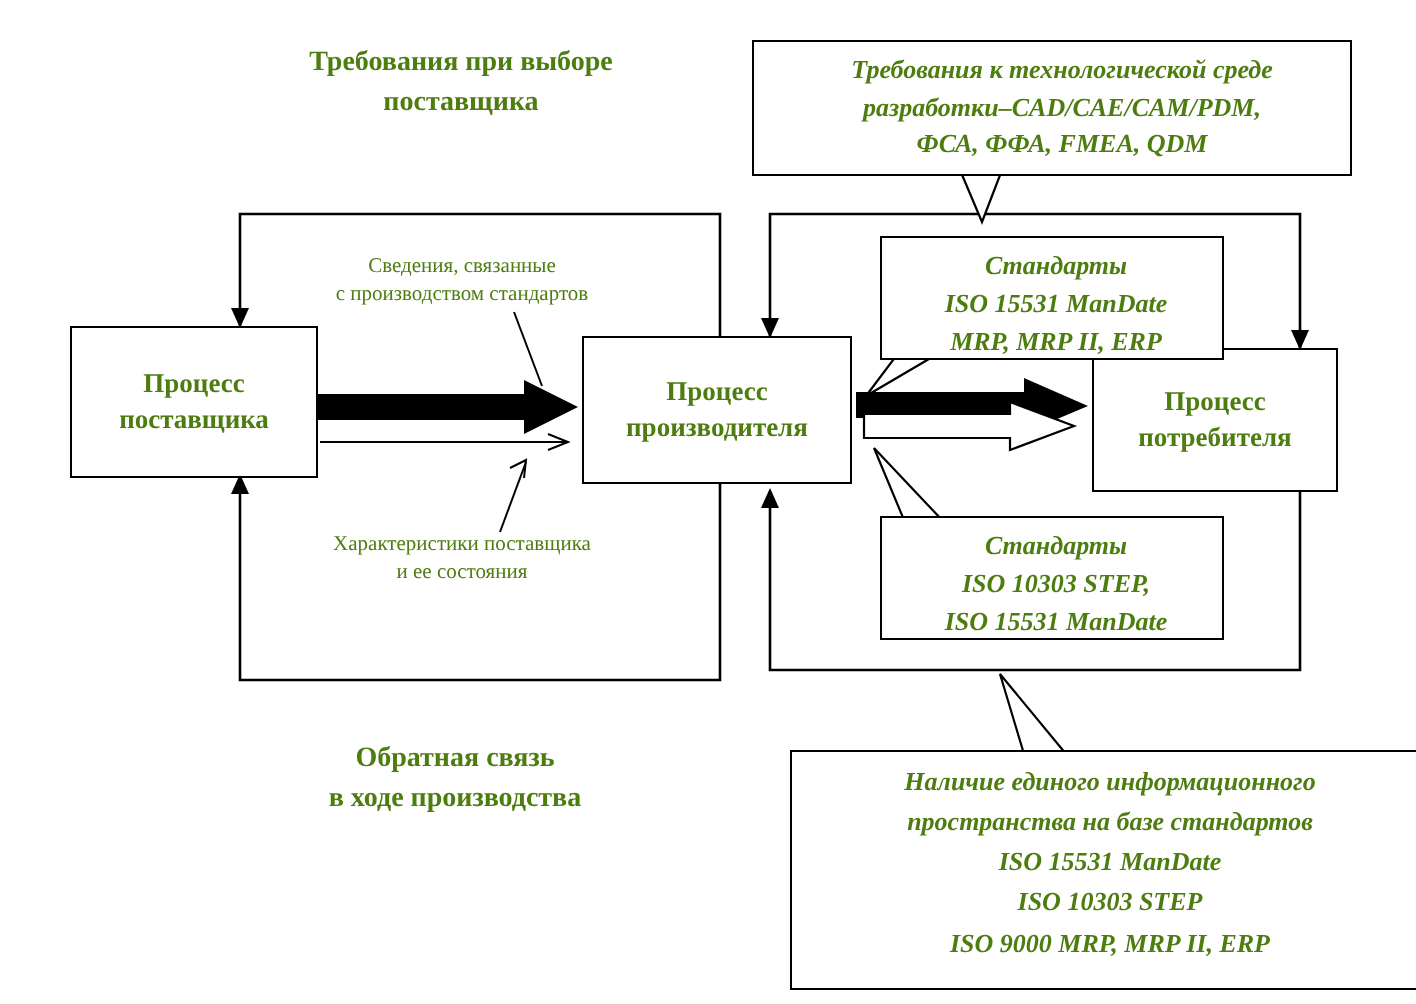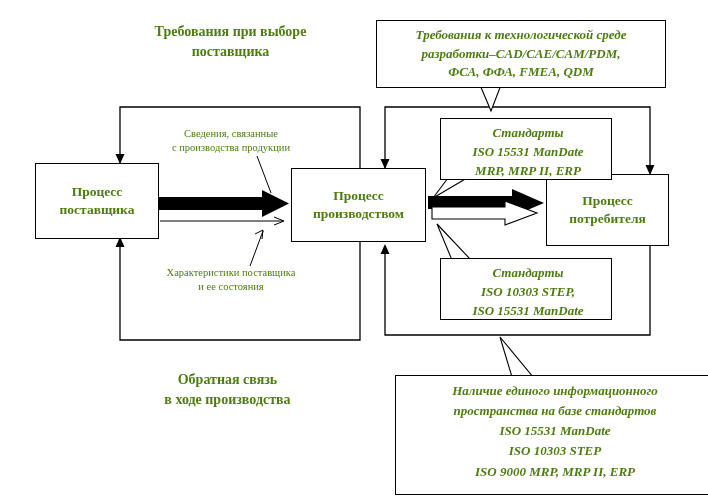--- a/index.html
+++ b/index.html
@@ -58,45 +58,45 @@
 
     <polygon points="428,196 512,196 512,189 544,203 512,216.5 512,209 428,209" fill="#000"></polygon>
     <polygon points="432,207 505,207 505,201 537,213 505,225 505,219 432,219" fill="#fff" stroke="#000" stroke-width="1.1"></polygon>
   </svg>
 
   <div class="abs title" style="left:118px;top:22px;width:225px;">
     <div>Требования при выборе</div>
     <div>поставщика</div>
   </div>
 
-  <div class="abs callout center" style="left:376px;top:20px;width:288px;height:66px;">
+  <div class="abs callout center" style="left:376px;top:20px;width:288px;height:66px;padding-left:10px;">
     <div>Требования к технологической среде</div>
     <div>разработки–CAD/CAE/CAM/PDM,</div>
     <div>ФСА, ФФА, FMEA, QDM</div>
   </div>
 
   <div class="abs smalllabel" style="left:150px;top:127px;width:162px;">
     <div>Сведения, связанные</div>
-    <div>с производства продукции</div>
+    <div>с производством стандартов</div>
   </div>
 
   <div class="abs callout left" style="left:440px;top:118px;width:172px;height:62px;">
     <div>Стандарты</div>
     <div>ISO 15531 ManDate</div>
     <div>MRP, MRP II, ERP</div>
   </div>
 
   <div class="abs procbox" style="left:35px;top:163px;width:122px;height:74px;">
     <div>Процесс</div>
     <div>поставщика</div>
   </div>
 
   <div class="abs procbox" style="left:291px;top:168px;width:133px;height:72px;">
     <div>Процесс</div>
-    <div>производством</div>
+    <div>производителя</div>
   </div>
 
   <div class="abs procbox" style="left:546px;top:174px;width:121px;height:70px;">
     <div>Процесс</div>
     <div>потребителя</div>
   </div>
 
   <div class="abs smalllabel" style="left:150px;top:266px;width:162px;">
     <div>Характеристики поставщика</div>
     <div>и ее состояния</div>

